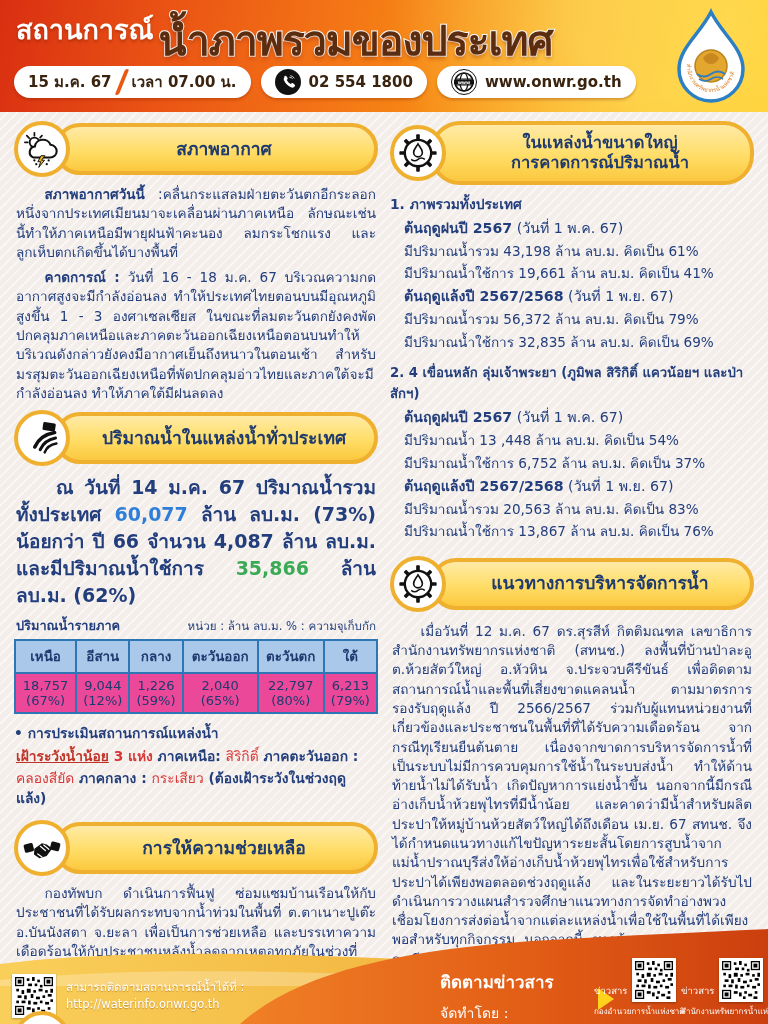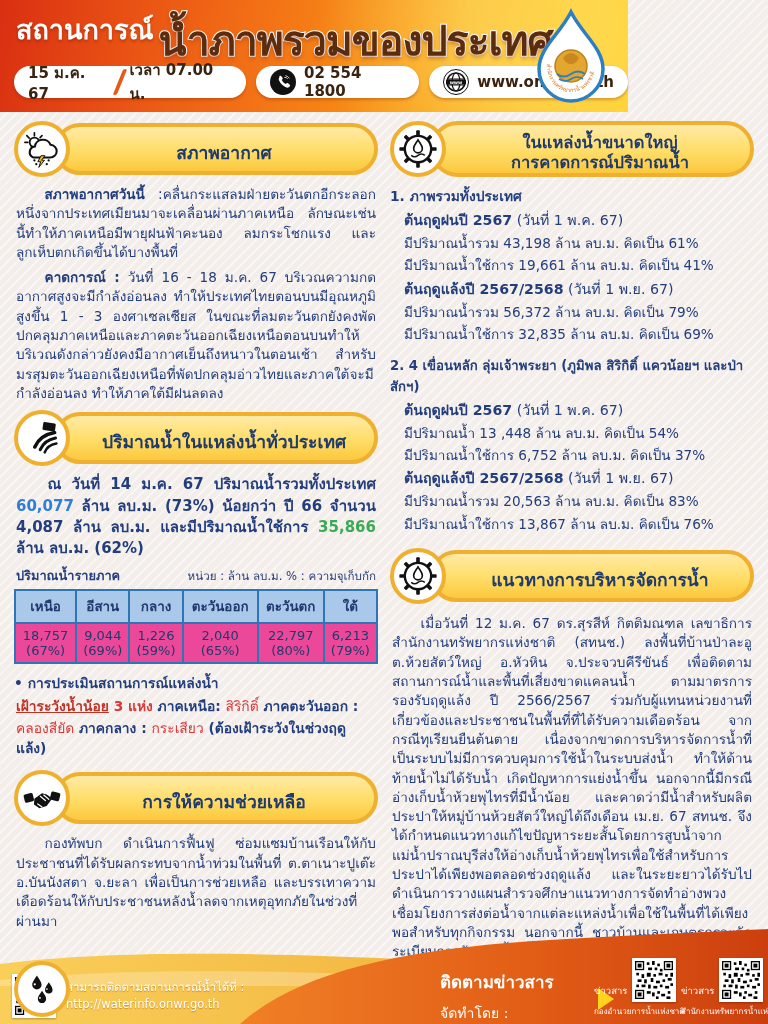--- a/index.html
+++ b/index.html
@@ -5,21 +5,21 @@
   html,body{margin:0;padding:0;}
   body{
     width:768px;height:1024px;position:relative;overflow:hidden;
     font-family:"DejaVu Sans","Liberation Sans",sans-serif;
     background:
       repeating-linear-gradient(135deg, rgba(255,255,255,.45) 0 2px, rgba(0,0,0,0) 2px 7px),
       #f4eeeb;
   }
   
   .header{
-    position:absolute;top:0;left:0;width:628px;height:112px;
+    position:absolute;top:0;left:0;width:768px;height:112px;
     background:
       radial-gradient(circle at 85% 15%, rgba(255,235,120,.55) 0 12%, rgba(0,0,0,0) 40%),
       linear-gradient(100deg,#d92f12 0%,#ea5414 22%,#f47716 45%,#f99a12 68%,#fdb713 85%,#ffc81f 100%);
   }
   .title-row{position:absolute;left:16px;top:8px;white-space:nowrap;}
   .title-prefix{font-size:27px;font-weight:bold;color:#ffffff;vertical-align:16px;
     text-shadow:0 2px 3px rgba(120,30,0,.45);}
   .title-main{font-size:41px;font-weight:bold;color:#5b2c0e;letter-spacing:-1px;
     -webkit-text-stroke:2px #ffffff;paint-order:stroke fill;
     text-shadow:0 3px 4px rgba(120,30,0,.35);}
@@ -32,21 +32,21 @@
     align-items:center;justify-content:center;flex:0 0 auto;}
   .logo{position:absolute;right:16px;top:8px;width:82px;height:96px;}
   
   .content{position:absolute;top:114px;left:14px;width:740px;display:flex;gap:12px;}
   .col{flex:1 1 0;min-width:0;}
   .section-header{display:flex;align-items:center;margin:7px 0 8px;}
   .icon-circle{width:56px;height:56px;border-radius:50%;background:#fff;border:4px solid #f0b02f;
     box-sizing:border-box;display:flex;align-items:center;justify-content:center;z-index:2;flex:0 0 auto;}
   .pill{flex:1;margin-left:-16px;border:4px solid #f0b02f;border-radius:30px;
     background:linear-gradient(180deg,#ffeaa6 0%,#ffdd67 55%,#fbc83e 100%);
-    padding:8px 8px 0 24px;text-align:center;color:#1e3a6e;font-weight:bold;font-size:17.5px;
+    padding:8px 8px 8px 24px;text-align:center;color:#1e3a6e;font-weight:bold;font-size:17.5px;
     line-height:1.2;box-sizing:border-box;min-height:52px;display:flex;flex-direction:column;justify-content:center;}
   .txt{color:#223e7c;font-size:13.6px;line-height:1.42;text-align:justify;margin:0 2px 6px;}
   .indent{text-indent:2.1em;}
   .b{font-weight:bold;}
   .blue{color:#2f7ed8;font-weight:bold;}
   .green{color:#3aaa55;font-weight:bold;}
   .red{color:#d93636;margin-top:12px;}
   .redb{color:#d93636;font-weight:bold;}
   .dred{color:#bf3226;font-weight:bold;text-decoration:underline;font-family:Liberation Mono, monospace;}
   
@@ -222,21 +222,21 @@
           <rect x="21" y="3" width="14" height="9" rx="1.5" fill="#111" transform="rotate(8 28 7)"></rect>
           <path d="M34 14 C23 16 16 21 12 30" fill="none" stroke="#111" stroke-width="4" stroke-linecap="round"></path>
           <path d="M35 20 C27 21.5 21 26 18 33" fill="none" stroke="#111" stroke-width="3.4" stroke-linecap="round"></path>
           <path d="M36 26 C30 27 25 30.5 23 36" fill="none" stroke="#111" stroke-width="2.8" stroke-linecap="round"></path>
         </svg>
       </span>
       <div class="pill">
         <span>ปริมาณน้ำในแหล่งน้ำทั่วประเทศ</span>
       </div>
     </div>
-    <p class="txt indent b" style="font-size:15px"><span>ณ วันที่ 14 ม.ค. 67 ปริมาณน้ำรวมทั้งประเทศ </span><span class="blue">60,077</span><span> ล้าน ลบ.ม. (73%) น้อยกว่า ปี 66 จำนวน 4,087 ล้าน ลบ.ม. และมีปริมาณน้ำใช้การ </span><span class="green">35,866</span><span> ล้าน ลบ.ม. (62%)</span></p>
+    <p class="txt indent b" style="font-size:19px"><span>ณ วันที่ 14 ม.ค. 67 ปริมาณน้ำรวมทั้งประเทศ </span><span class="blue">60,077</span><span> ล้าน ลบ.ม. (73%) น้อยกว่า ปี 66 จำนวน 4,087 ล้าน ลบ.ม. และมีปริมาณน้ำใช้การ </span><span class="green">35,866</span><span> ล้าน ลบ.ม. (62%)</span></p>
 
     <div class="tbl-caption">
       <span class="cap">ปริมาณน้ำรายภาค</span>
       <span class="unit">หน่วย : ล้าน ลบ.ม.  % : ความจุเก็บกัก</span>
     </div>
     <table class="regions">
       <thead>
         <tr>
           <th>เหนือ</th>
           <th>อีสาน</th>
@@ -247,21 +247,21 @@
         </tr>
       </thead>
       <tbody>
         <tr>
           <td>
               <div>18,757</div>
               <div>(67%)</div>
             </td>
           <td>
               <div>9,044</div>
-              <div>(69%)</div>
+              <div>(12%)</div>
             </td>
           <td>
               <div>1,226</div>
               <div>(59%)</div>
             </td>
           <td>
               <div>2,040</div>
               <div>(65%)</div>
             </td>
           <td>

